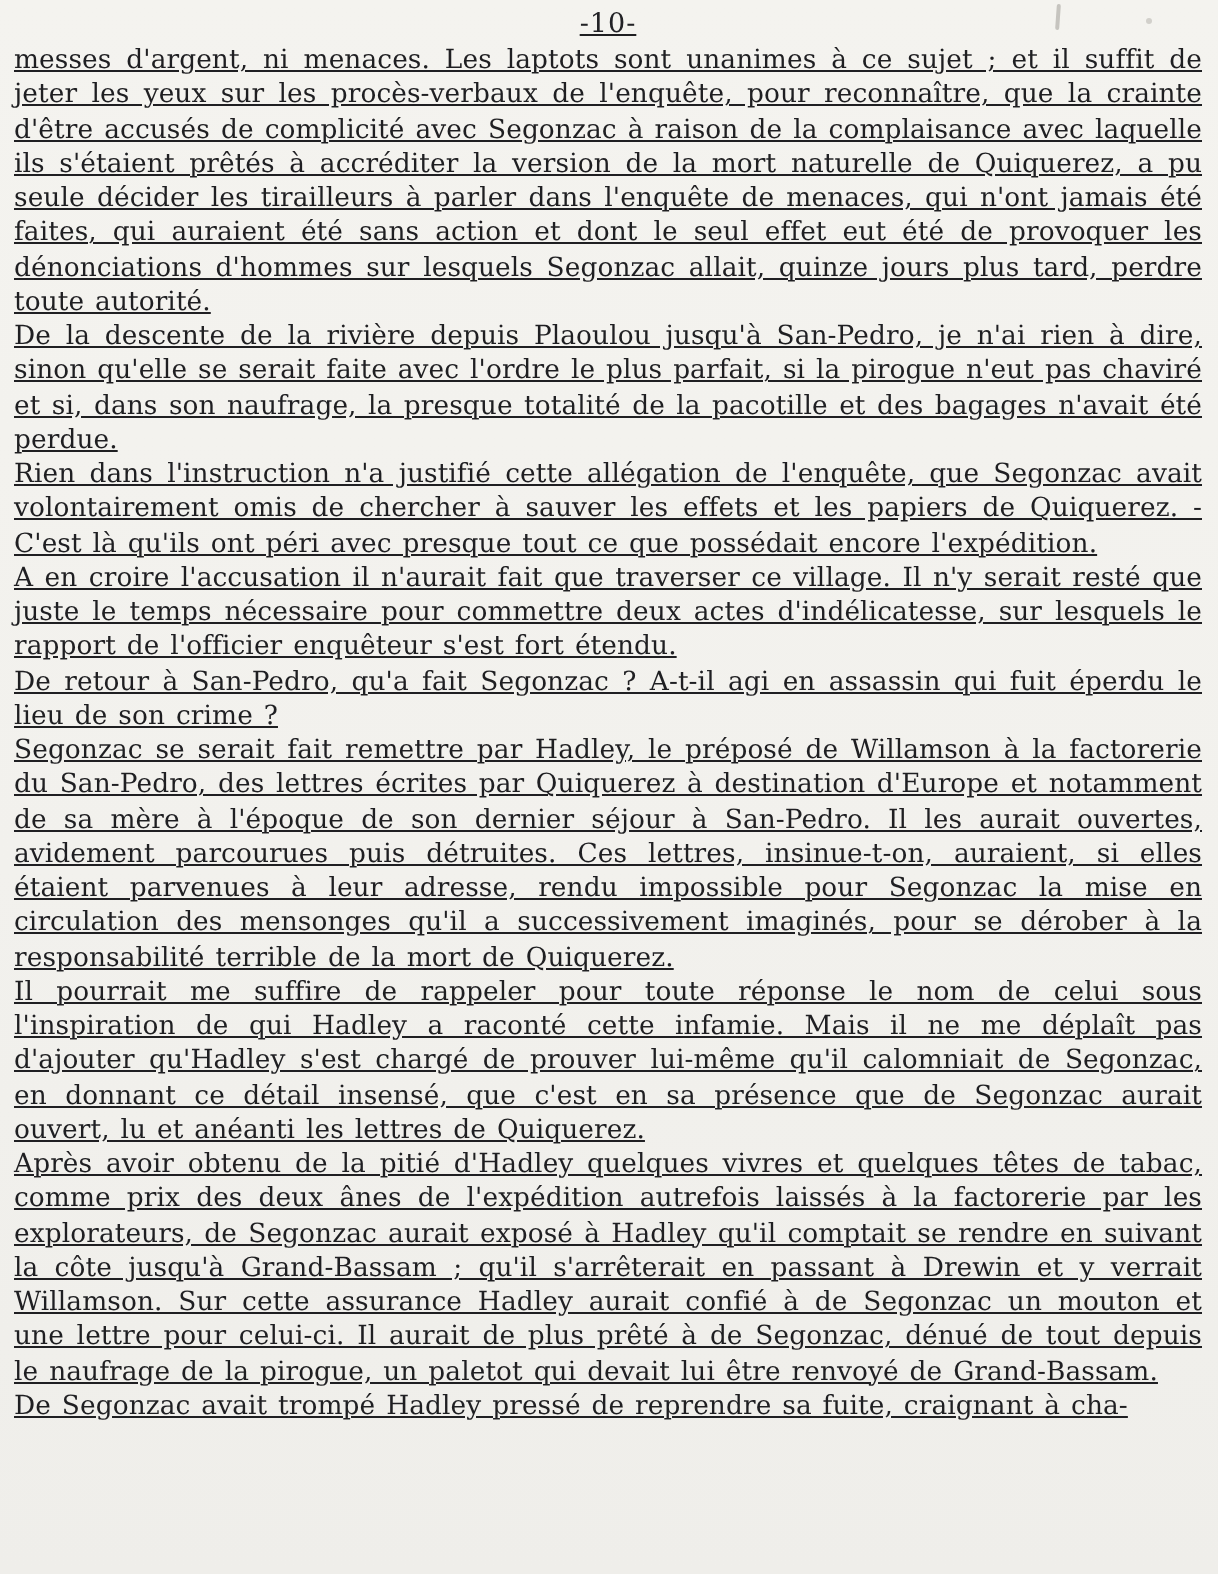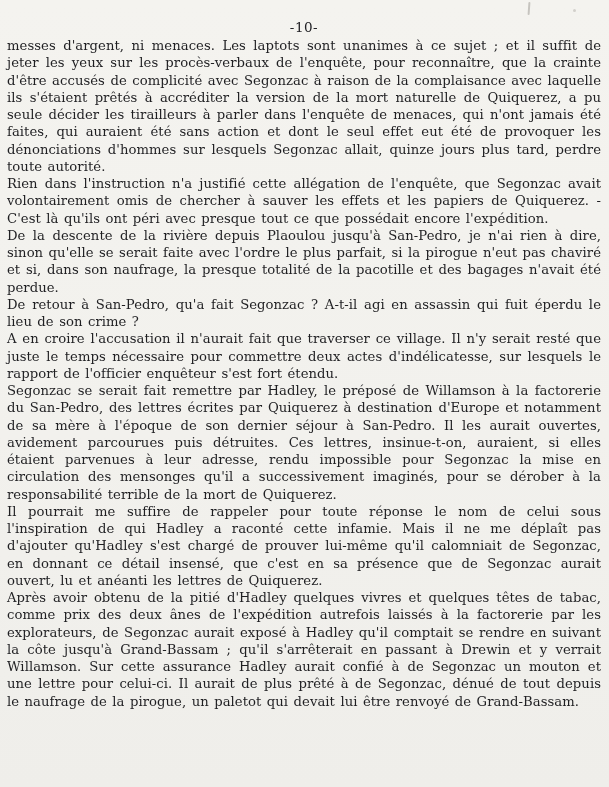--- a/index.html
+++ b/index.html
@@ -11,24 +11,25 @@
     height: 787px;
     overflow: hidden;
     background: #f3f2ee;
     font-family: "DejaVu Serif", serif;
   }
   .page {
     position: relative;
     width: 609px;
     height: 787px;
     box-sizing: border-box;
-    padding: 18px 8px 0 7px;
+    padding: 3px 8px 0 7px;
     background:
       linear-gradient(180deg, #f4f3ef 0%, #f2f1ed 55%, #efeeea 100%);
     color: #1f1f22;
+    text-decoration: underline;
   }
   .page-number {
     text-align: center;
     font-size: 13.5px;
     line-height: 19px;
     letter-spacing: 0.5px;
     color: #222226;
   }
   .text-block p {
     margin: 0;
@@ -64,21 +65,22 @@
 <body>
 
 <div class="page">
   <div class="scan-artifact-line"></div>
   <div class="scan-artifact-speck"></div>
 
   <div class="page-number">-10-</div>
 
   <div class="text-block">
     <p>messes d'argent, ni menaces. Les laptots sont unanimes à ce sujet ; et il suffit de jeter les yeux sur les procès-verbaux de l'enquête, pour reconnaître, que la crainte d'être accusés de complicité avec Segonzac à raison de la complaisance avec laquelle ils s'étaient prêtés à accréditer la version de la mort naturelle de Quiquerez, a pu seule décider les tirailleurs à parler dans l'enquête de menaces, qui n'ont jamais été faites, qui auraient été sans action et dont le seul effet eut été de provoquer les dénonciations d'hommes sur lesquels Segonzac allait, quinze jours plus tard, perdre toute autorité.</p>
+    <p>De la descente de la rivière depuis Plaoulou jusqu'à San-Pedro, je n'ai rien à dire, sinon qu'elle se serait faite avec l'ordre le plus parfait, si la pirogue n'eut pas chaviré et si, dans son naufrage, la presque totalité de la pacotille et des bagages n'avait été perdue.</p>
     <p>Rien dans l'instruction n'a justifié cette allégation de l'enquête, que Segonzac avait volontairement omis de chercher à sauver les effets et les papiers de Quiquerez. - C'est là qu'ils ont péri avec presque tout ce que possédait encore l'expédition.</p>
-    <p>De la descente de la rivière depuis Plaoulou jusqu'à San-Pedro, je n'ai rien à dire, sinon qu'elle se serait faite avec l'ordre le plus parfait, si la pirogue n'eut pas chaviré et si, dans son naufrage, la presque totalité de la pacotille et des bagages n'avait été perdue.</p>
+    <p>A en croire l'accusation il n'aurait fait que traverser ce village. Il n'y serait resté que juste le temps nécessaire pour commettre deux actes d'indélicatesse, sur lesquels le rapport de l'officier enquêteur s'est fort étendu.</p>
     <p>De retour à San-Pedro, qu'a fait Segonzac ? A-t-il agi en assassin qui fuit éperdu le lieu de son crime ?</p>
-    <p>A en croire l'accusation il n'aurait fait que traverser ce village. Il n'y serait resté que juste le temps nécessaire pour commettre deux actes d'indélicatesse, sur lesquels le rapport de l'officier enquêteur s'est fort étendu.</p>
     <p>Segonzac se serait fait remettre par Hadley, le préposé de Willamson à la factorerie du San-Pedro, des lettres écrites par Quiquerez à destination d'Europe et notamment de sa mère à l'époque de son dernier séjour à San-Pedro. Il les aurait ouvertes, avidement parcourues puis détruites. Ces lettres, insinue-t-on, auraient, si elles étaient parvenues à leur adresse, rendu impossible pour Segonzac la mise en circulation des mensonges qu'il a successivement imaginés, pour se dérober à la responsabilité terrible de la mort de Quiquerez.</p>
     <p>Il pourrait me suffire de rappeler pour toute réponse le nom de celui sous l'inspiration de qui Hadley a raconté cette infamie. Mais il ne me déplaît pas d'ajouter qu'Hadley s'est chargé de prouver lui-même qu'il calomniait de Segonzac, en donnant ce détail insensé, que c'est en sa présence que de Segonzac aurait ouvert, lu et anéanti les lettres de Quiquerez.</p>
     <p>Après avoir obtenu de la pitié d'Hadley quelques vivres et quelques têtes de tabac, comme prix des deux ânes de l'expédition autrefois laissés à la factorerie par les explorateurs, de Segonzac aurait exposé à Hadley qu'il comptait se rendre en suivant la côte jusqu'à Grand-Bassam ; qu'il s'arrêterait en passant à Drewin et y verrait Willamson. Sur cette assurance Hadley aurait confié à de Segonzac un mouton et une lettre pour celui-ci. Il aurait de plus prêté à de Segonzac, dénué de tout depuis le naufrage de la pirogue, un paletot qui devait lui être renvoyé de Grand-Bassam.</p>
+    <p>De Segonzac avait trompé Hadley pressé de reprendre sa fuite, craignant à cha-</p>
   </div>
 </div>
 
 </body></html>

